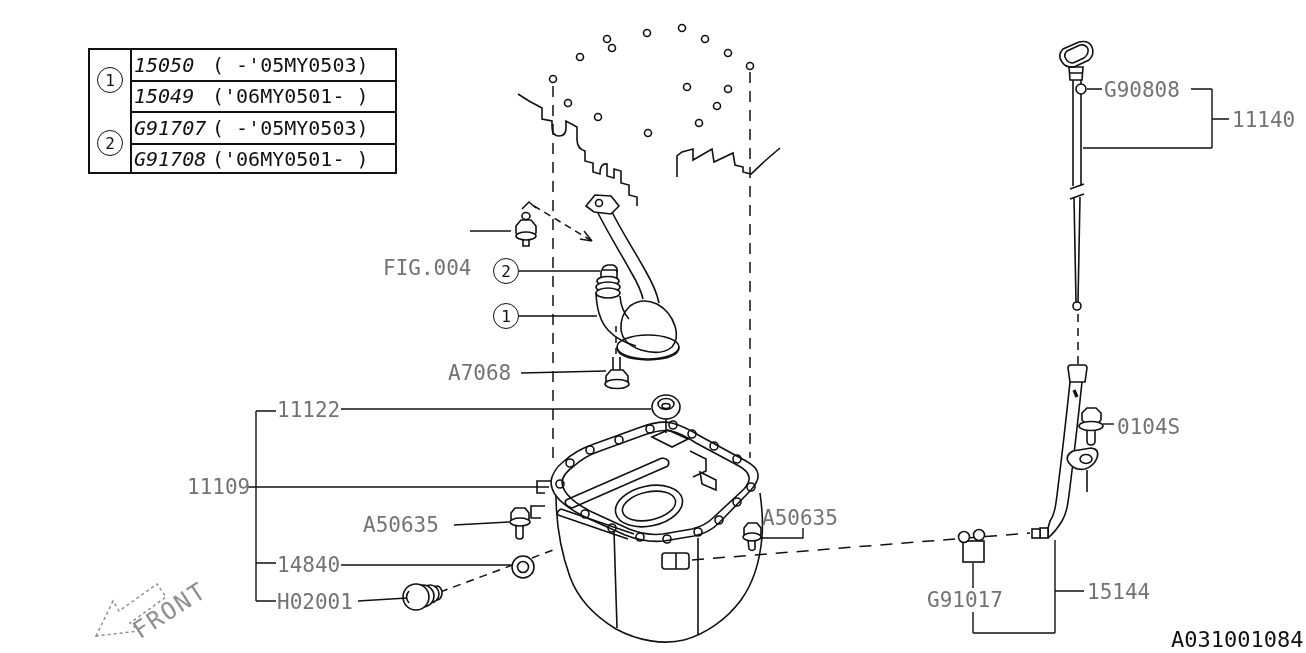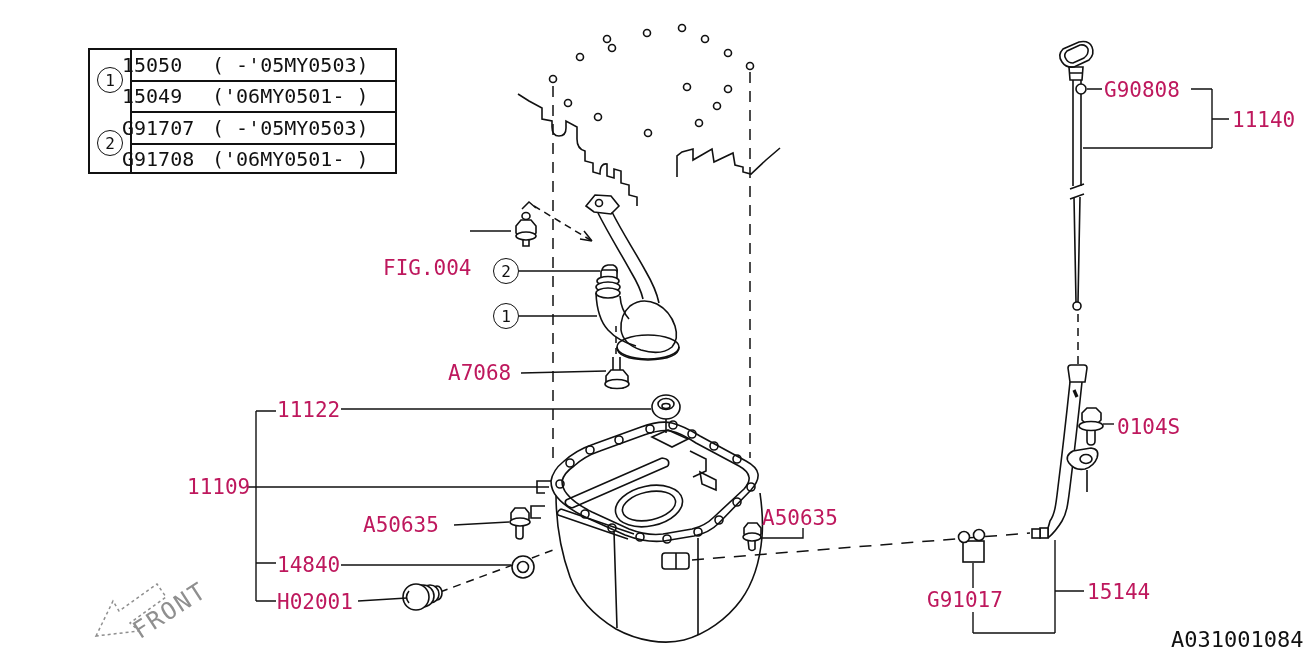--- a/index.html
+++ b/index.html
@@ -3,35 +3,35 @@
 <meta charset="utf-8">
 <style>
   html,body{margin:0;padding:0;background:#fff;}
   .stage{
     position:relative;width:1306px;height:653px;background:#fff;overflow:hidden;
     font-family:"DejaVu Sans Mono","Liberation Mono",monospace;color:#111;
   }
   .stage svg{position:absolute;left:0;top:0;}
   .lbl{
     position:absolute;height:22px;line-height:22px;font-size:21px;
-    letter-spacing:0px;white-space:pre;color:#be185d;
+    letter-spacing:0px;white-space:pre;color:#737373;
   }
   .refmark{
     position:absolute;width:26px;height:26px;border:1.6px solid #111;border-radius:50%;
     text-align:center;line-height:26px;font-size:16px;box-sizing:border-box;background:#fff;
   }
   .ptable{
     position:absolute;left:88px;top:48px;width:309px;height:126px;
     border:2px solid #111;box-sizing:border-box;
   }
   .ptable .vline{position:absolute;left:40px;top:0;bottom:0;width:2px;background:#111;}
   .ptable .hline-full{position:absolute;left:40px;right:0;top:61px;height:2px;background:#111;}
   .ptable .hline-half1{position:absolute;left:40px;right:0;top:29.5px;height:2px;background:#111;}
   .ptable .hline-half2{position:absolute;left:40px;right:0;top:92.5px;height:2px;background:#111;}
-  .ptable .cell-num{position:absolute;left:32px;height:22px;line-height:22px;font-size:20px;white-space:pre;}
+  .ptable .cell-num{position:absolute;left:44px;height:22px;line-height:22px;font-size:20px;white-space:pre;font-style:italic;}
   .ptable .cell-app{position:absolute;left:122px;height:22px;line-height:22px;font-size:20px;white-space:pre;text-align:right;}
   .ptable .refmark{border-width:1.5px;}
   .footer-id{position:absolute;left:1171px;top:629px;font-size:22px;height:22px;line-height:22px;}
 </style>
 </head>
 <body>
 
 <div class="stage">
 
 <svg width="1306" height="653" viewBox="0 0 1306 653">

